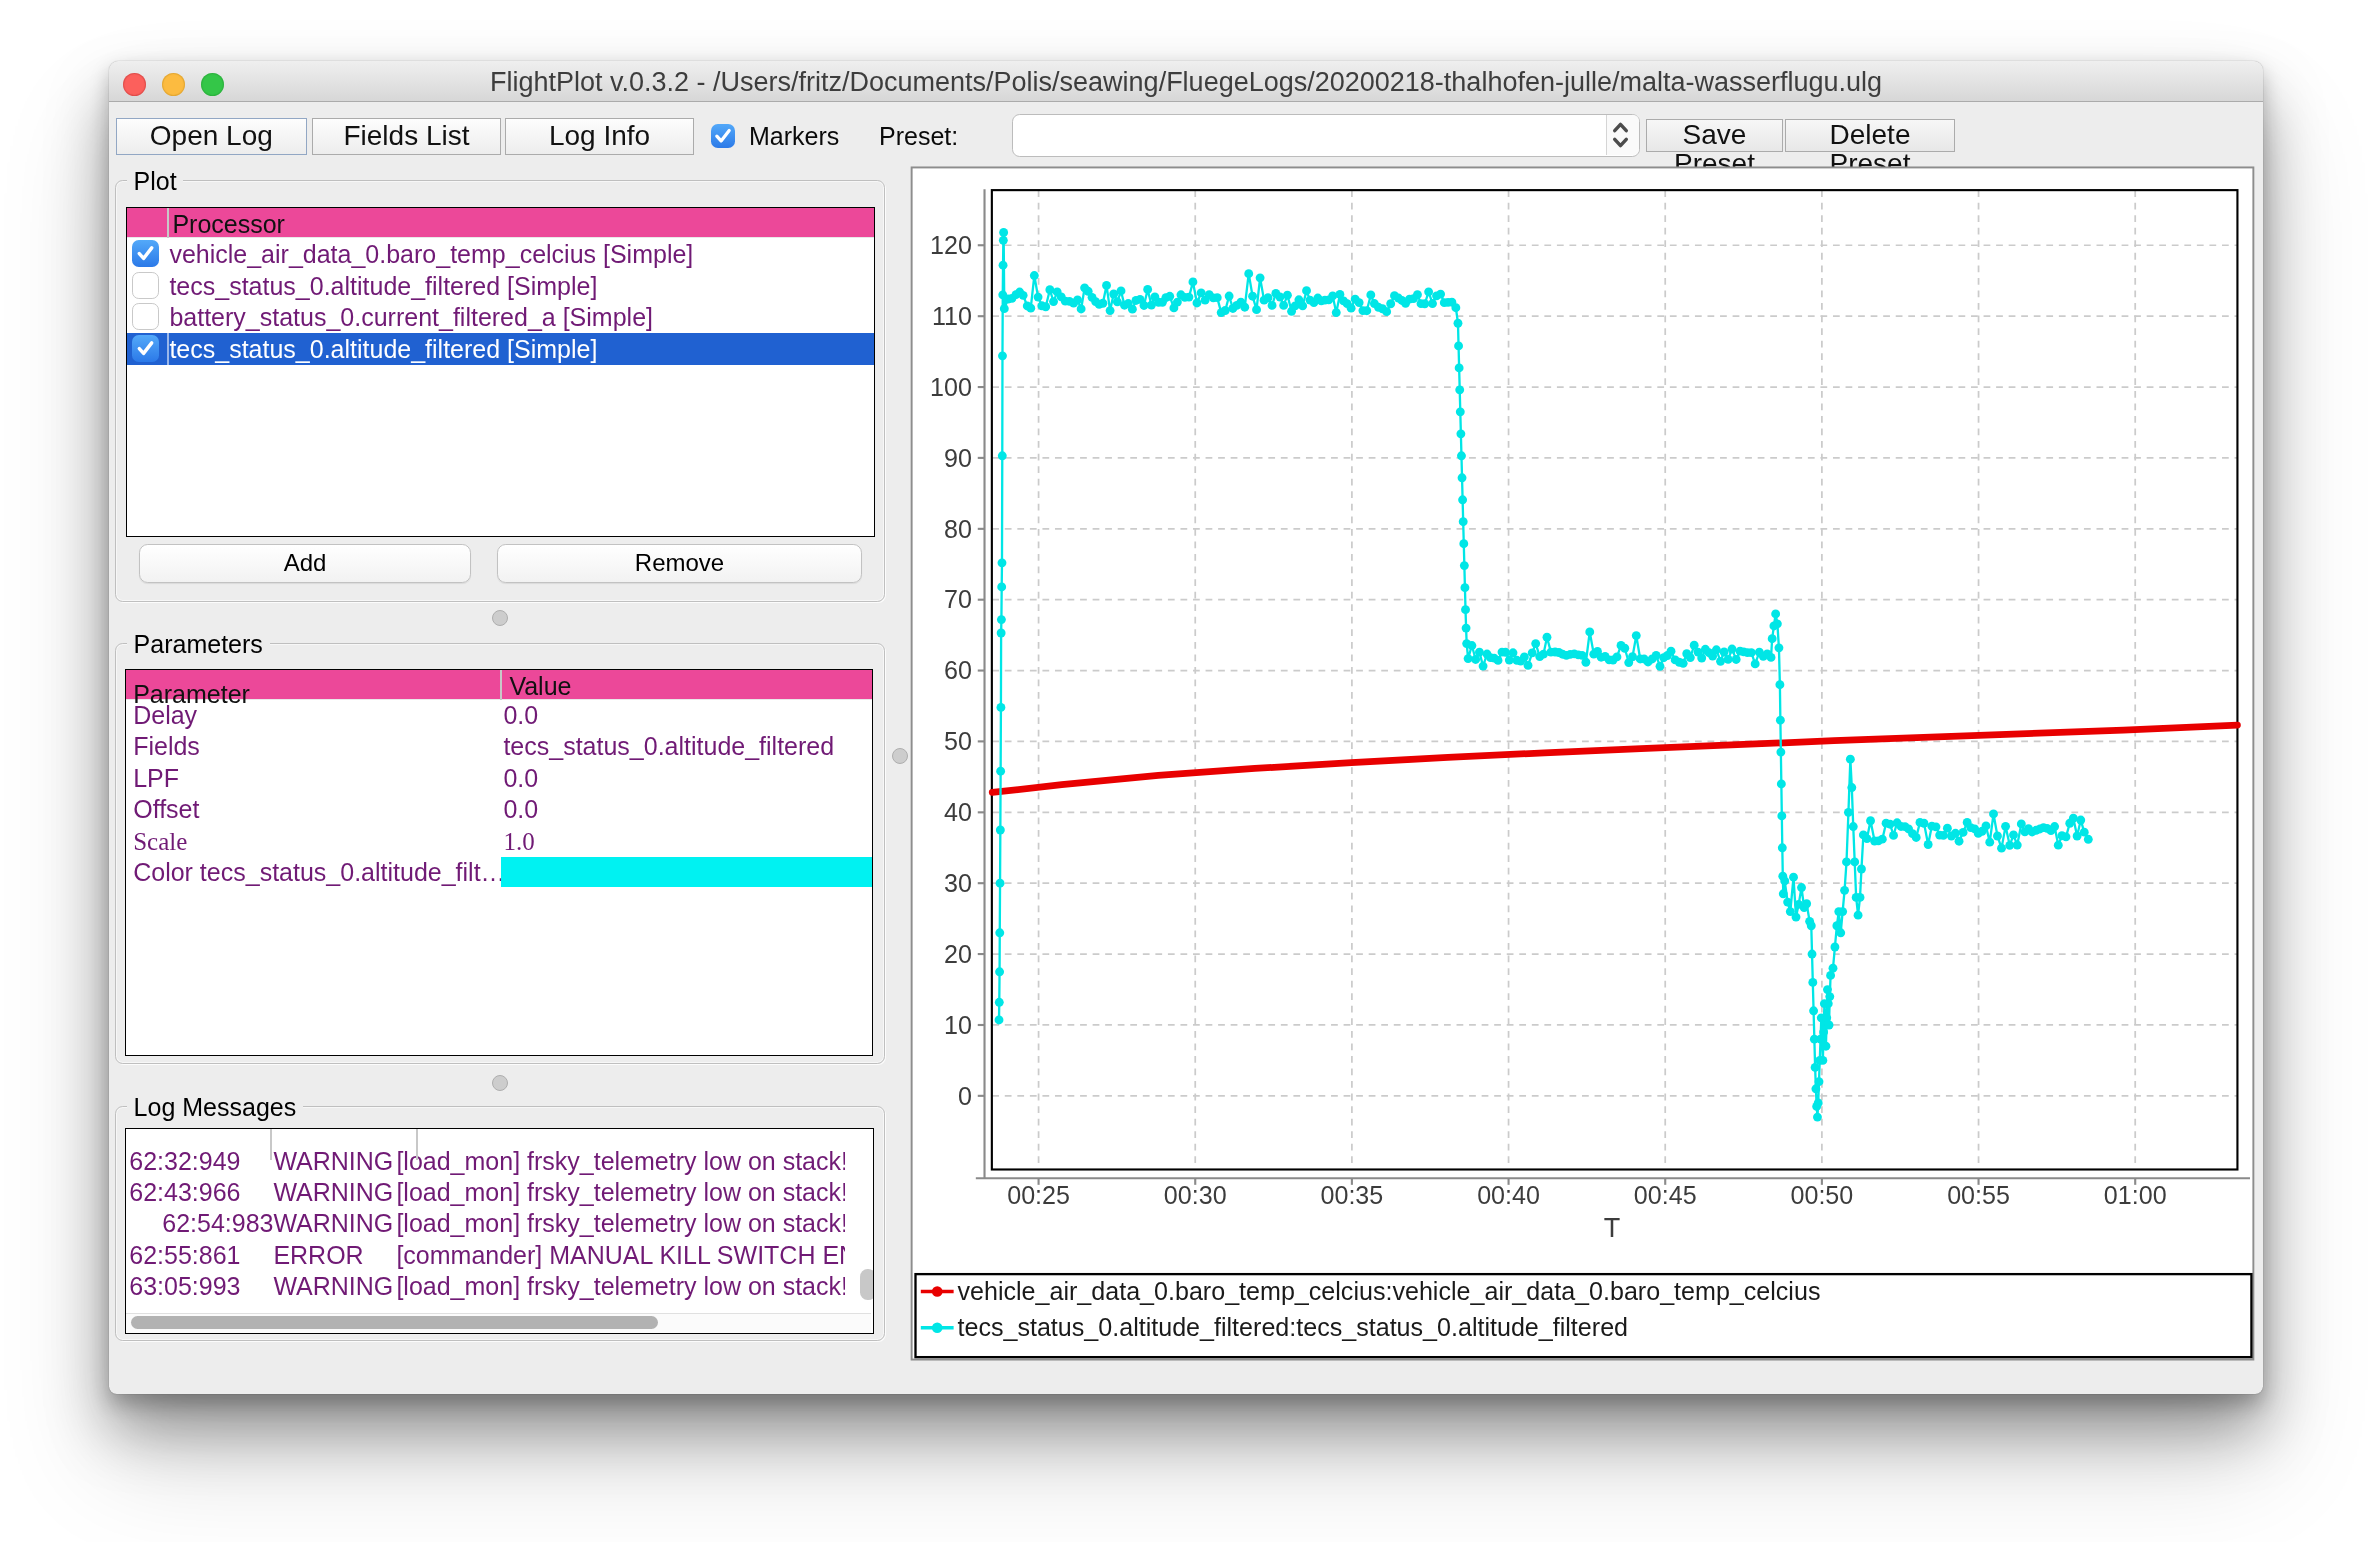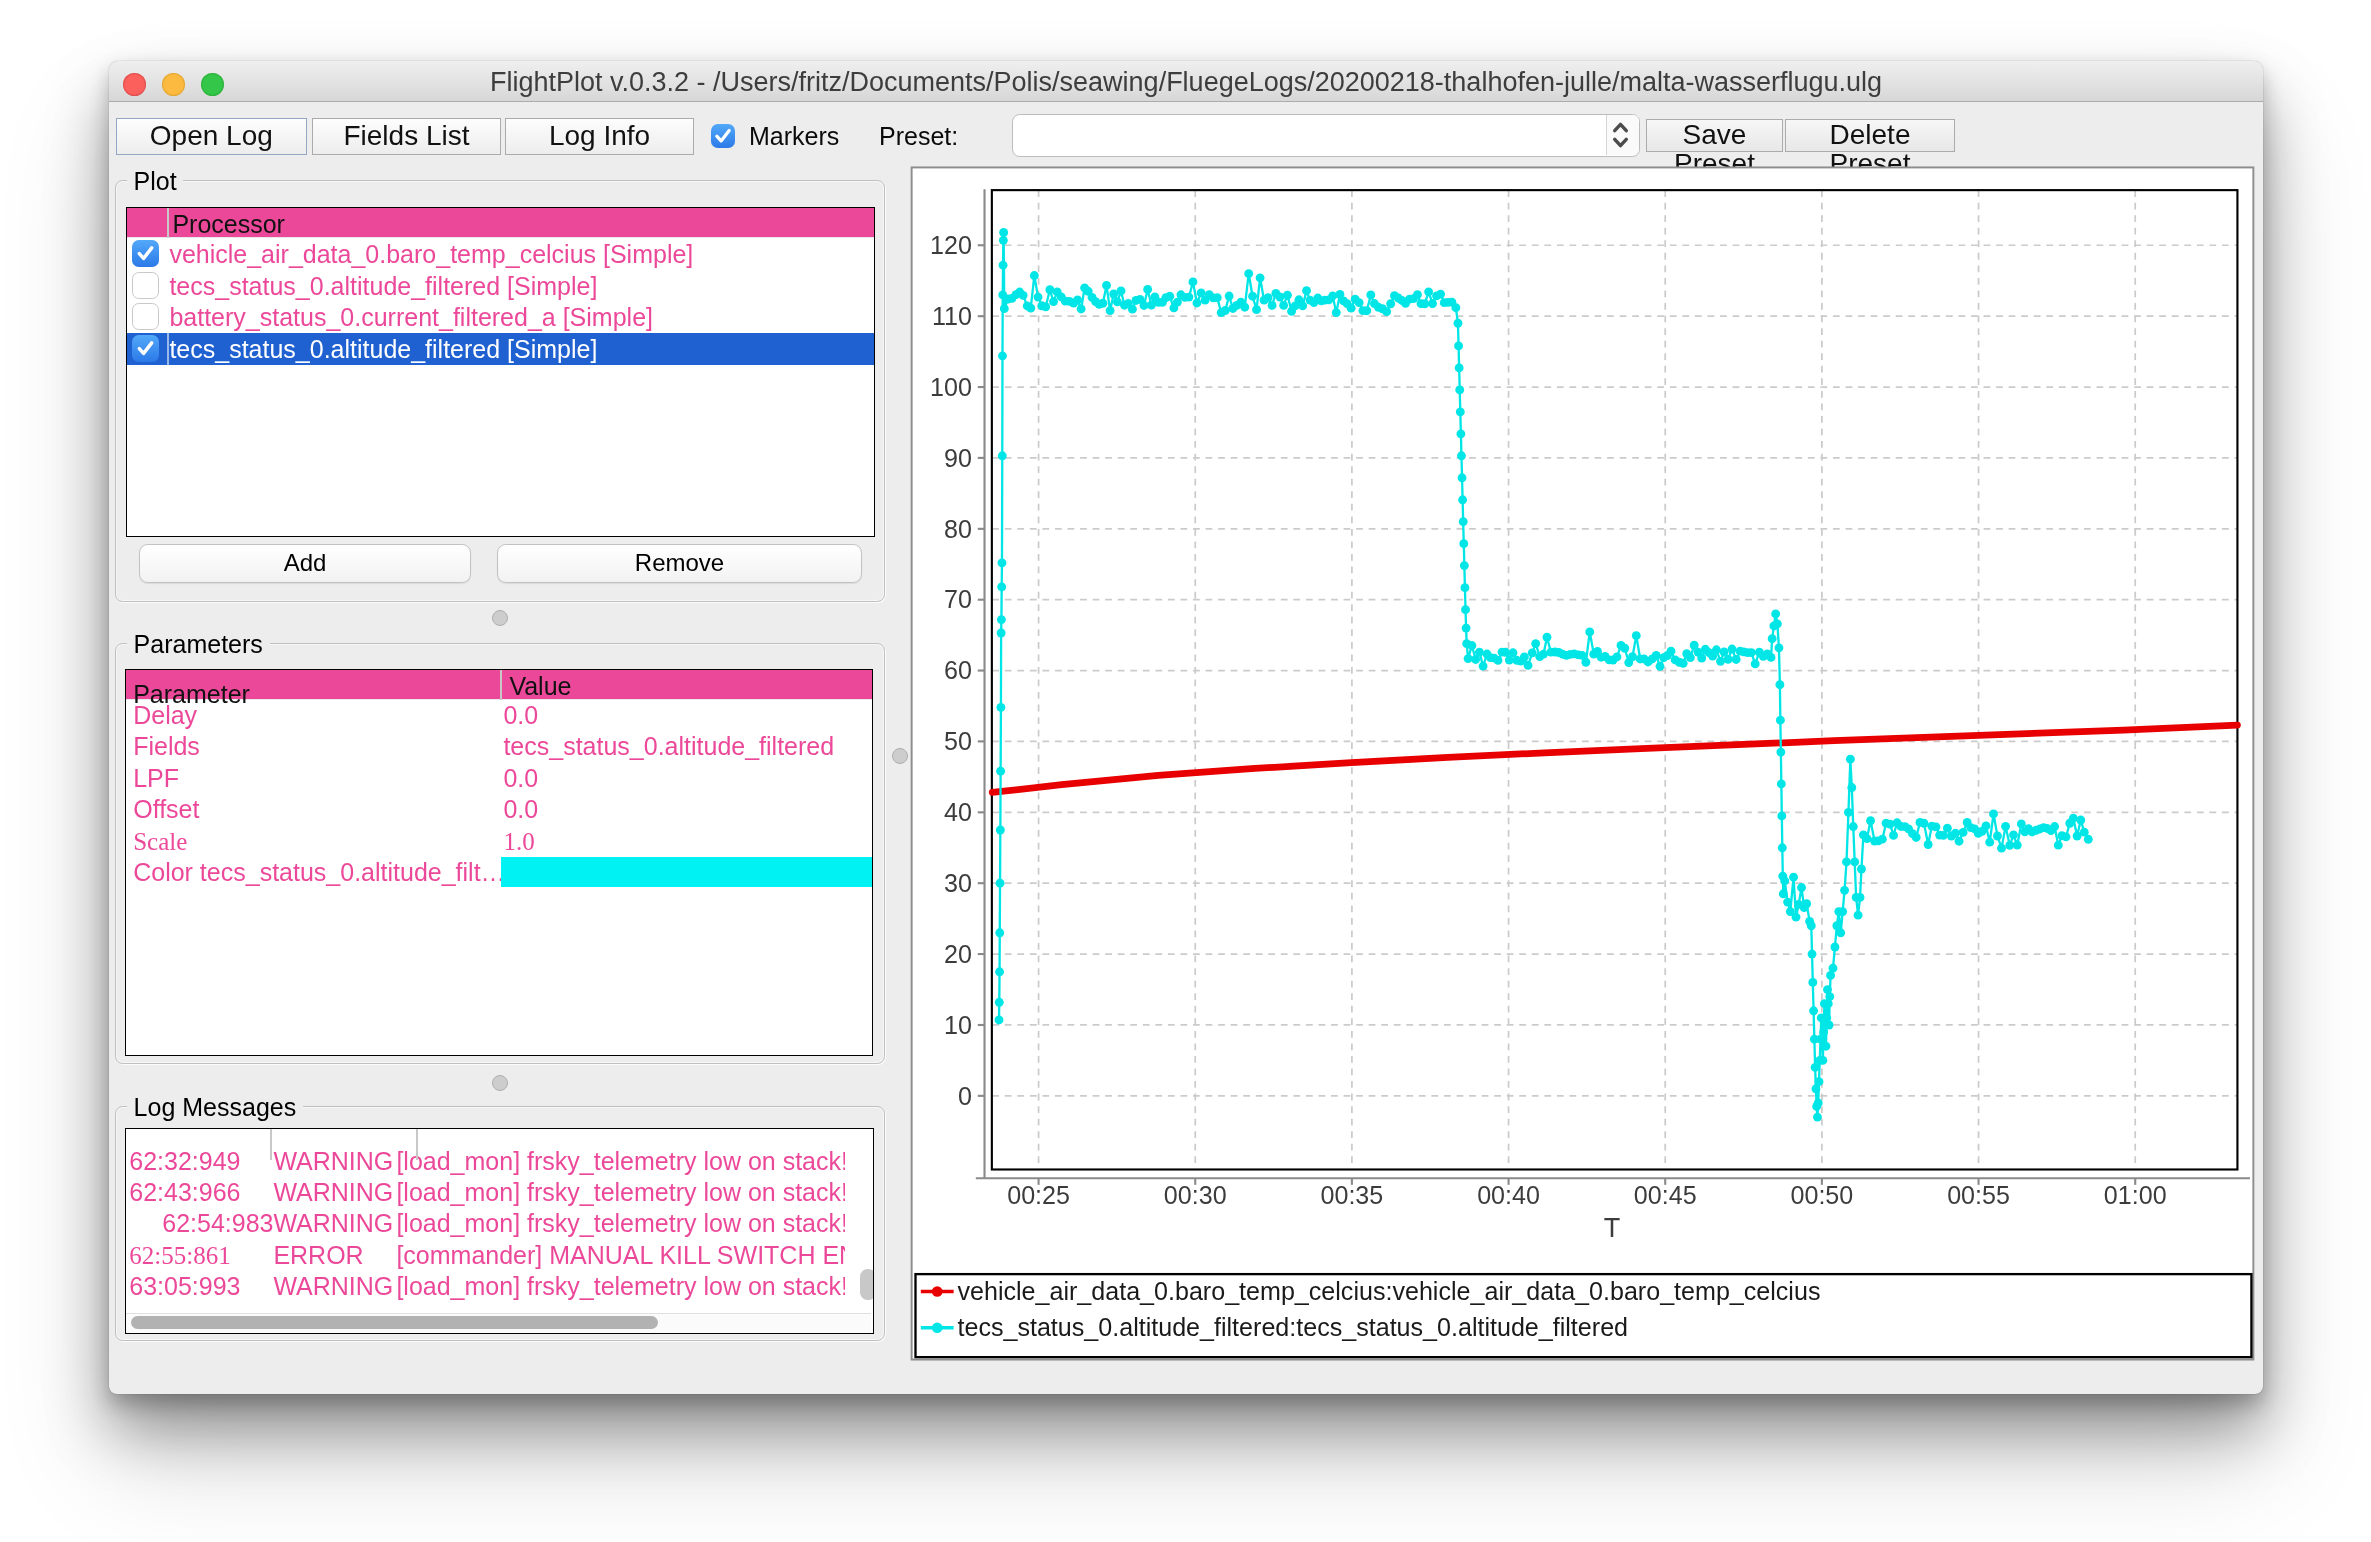--- a/index.html
+++ b/index.html
@@ -30,21 +30,21 @@
   border-left:1px solid #d5d5d5; border-radius:0 5.8px 5.8px 0; }
 
 .group { position:absolute; left:5.8px; width:770px; border:1.9px solid #bfbfbf; border-radius:7.7px;
   box-shadow:inset 0 0 0 1px #f7f7f7, 1px 1px 0 rgba(255,255,255,.8); }
 .gtitle { position:absolute; top:-15.4px; left:11px; background:#ededed; padding:0 6.8px;
   font-size:25px; color:#000000; line-height:31px; }
 .tbl { position:absolute; background:#ffffff; border:1.9px solid #000000; overflow:hidden; }
 .thead { position:absolute; left:0; right:0; top:0; background:#ec4899; border-bottom:1px solid #e8e8e8;
   font-size:25px; color:#111; z-index:3; }
 .tsep { position:absolute; top:0; width:1.9px; background:#c8c8c8; z-index:4; }
-.trow { position:absolute; left:0; right:0; font-size:25px; color:#ec4899; white-space:nowrap; }
+.trow { position:absolute; left:0; right:0; font-size:25px; color:#701a75; white-space:nowrap; }
 .sel { background:#2061d1; color:#ffffff; }
 .rcb { position:absolute; width:27px; height:27px; border-radius:6.8px; background:#ffffff;
   border:1.9px solid #c9c9c9; }
 .rcb.on { background:linear-gradient(#53a9f9,#2b79e8); border:none; }
 .rcb.on svg { position:absolute; left:2.9px; top:3.9px; }
 .btn { position:absolute; height:39px; background:linear-gradient(#ffffff,#f2f2f2);
   border:1.9px solid #c2c2c2; border-radius:8.7px; font-size:24px; color:#000; text-align:center; line-height:35px;
   box-shadow:0 1px 1px rgba(0,0,0,.08); }
 .knob { position:absolute; width:16.4px; height:16.4px; border-radius:50%; background:#cdcdcd;
   border:1px solid #aeaeae; }
@@ -171,21 +171,21 @@
         <span style="position:absolute;left:2.9px;">62:43:966</span>
         <span style="position:absolute;left:147px;">WARNING</span>
         <span style="position:absolute;left:270px;">[load_mon] frsky_telemetry low on stack! (450 bytes left)</span>
       </div>
     <div class="trow" style="top:79px;height:31px;line-height:31px;width:719px;overflow:hidden;">
         <span style="position:absolute;left:2.9px;margin-left:33px;">62:54:983</span>
         <span style="position:absolute;left:147px;">WARNING</span>
         <span style="position:absolute;left:270px;">[load_mon] frsky_telemetry low on stack! (450 bytes left)</span>
       </div>
     <div class="trow" style="top:111px;height:31px;line-height:31px;width:719px;overflow:hidden;">
-        <span style="position:absolute;left:2.9px;font-family:Liberation Serif, serif;">62:55:861</span>
+        <span style="position:absolute;left:2.9px;">62:55:861</span>
         <span style="position:absolute;left:147px;">ERROR</span>
         <span style="position:absolute;left:270px;">[commander] MANUAL KILL SWITCH ENGAGED</span>
       </div>
     <div class="trow" style="top:142px;height:31px;line-height:31px;width:719px;overflow:hidden;">
         <span style="position:absolute;left:2.9px;">63:05:993</span>
         <span style="position:absolute;left:147px;">WARNING</span>
         <span style="position:absolute;left:270px;">[load_mon] frsky_telemetry low on stack! (450 bytes left)</span>
       </div>
     <div class="vthumb" style="left:734px;top:140px;width:15.4px;height:31px;"></div>
     <div class="hsbar" style="left:0;bottom:0;width:745px;height:20px;">

